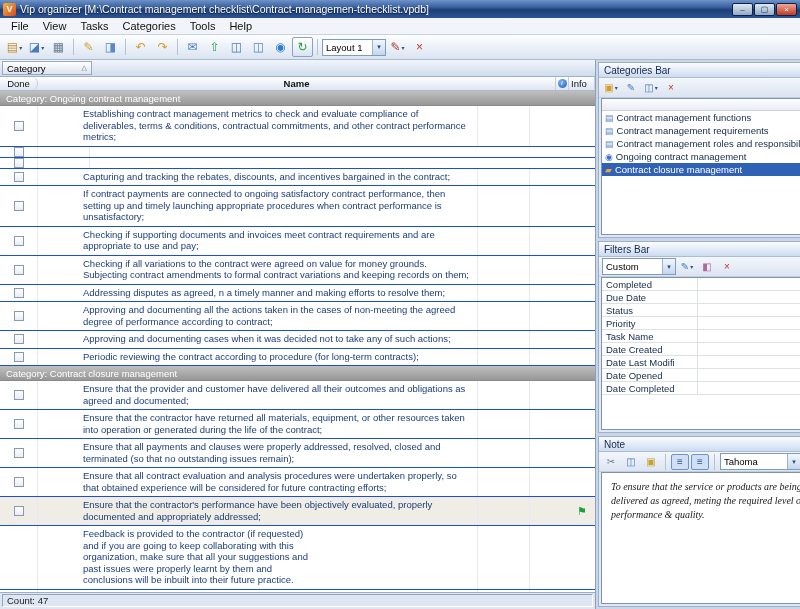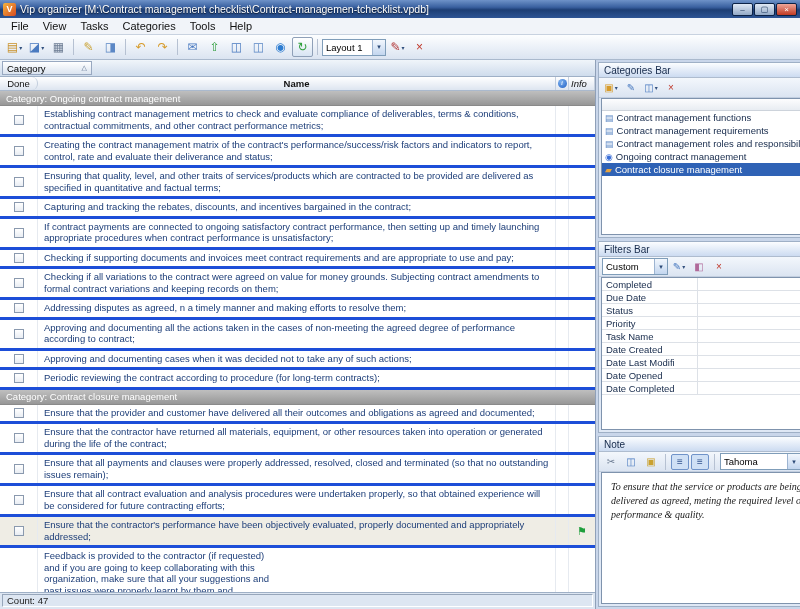--- a/index.html
+++ b/index.html
@@ -45,27 +45,27 @@
     display:flex; align-items:center; padding:1px 2px; }
   .sort-btn { width:90px; height:14px; background:linear-gradient(#ffffff,#dbe4f0); border:1px solid #98a8c0;
     display:flex; align-items:center; justify-content:space-between; padding:0 4px; font-size:9.5px; }
   .sort-asc { font-size:7px; color:#5a6f8d; }
   .grid-header { height:14px; flex:0 0 14px; display:flex; background:linear-gradient(#ffffff,#dde5f0);
     border-bottom:1px solid #aab9cd; font-size:9.5px; color:#111; }
   .gh-cell { display:flex; align-items:center; border-right:1px solid #c4cfde; }
   .col-done { width:38px; flex:0 0 38px; justify-content:center;border-radius:6px; }
   .col-name { flex:1; justify-content:center; font-weight:bold; min-width:0; }
   .col-i { width:13px; flex:0 0 13px; justify-content:center; }
-  .col-info { width:26px; flex:0 0 26px; padding-left:2px;font-style:italic; }
+  .col-info { width:26px; flex:0 0 26px; padding-left:2px; }
   .info-dot { width:9px; height:9px; border-radius:50%; background:radial-gradient(circle at 35% 30%, #7db2f0, #1f5fc4);
     color:#fff; font-size:7px; line-height:9px; text-align:center; font-style:italic; font-family:"Liberation Serif",serif; }
   .grid-body { flex:1; overflow:hidden; background:#fff; min-height:0; }
   .group-row { height:15px; background:linear-gradient(#bfbfbf,#979797); border-bottom:1px solid #8a8a8a;
     color:#fff; font-size:9.5px; display:flex; align-items:center; padding:0 6px; }
-  .row { display:flex; border-bottom:3px solid #1d4ed8; background:#fff; }
+  .row { display:flex; border-bottom:1px solid #1d4ed8; background:#fff;gap:39px; }
   .row.hl { background:#efede5; }
   .cell { border-right:1px solid #e6eaf0; min-width:0; }
   .cell.done { width:38px; flex:0 0 38px; display:flex; align-items:center; justify-content:center; }
   .checkbox { width:10px; height:10px; border:1px solid #8a99ae; background:linear-gradient(#ffffff,#e9edf3); }
   .cell.name { flex:1; padding:2px 6px 3px; font-size:9.5px; line-height:11.5px; color:#1c3d78; }
   .cell.icol { width:13px; flex:0 0 13px; }
   .cell.info { width:26px; flex:0 0 26px; display:flex; align-items:center; justify-content:center; border-right:none; }
   .flag { color:#1f9e3c; font-size:11px; }
   .note-text { color:#2947c8; white-space:pre-line; }
   .statusbar { height:17px; flex:0 0 17px; background:#dde6f2; border-top:1px solid #9fb0c6; padding:1px 2px; }
@@ -208,29 +208,27 @@
               <span class="checkbox"></span>
             </div>
             <div class="cell name">Establishing contract management metrics to check and evaluate compliance of deliverables, terms &amp; conditions, contractual commitments, and other contract performance metrics;</div>
             <div class="cell icol"></div>
             <div class="cell info"></div>
           </div>
           <div class="row">
             <div class="cell done">
               <span class="checkbox"></span>
             </div>
-            <div class="cell name">Creating the contract management matrix of the contract's performance/success/risk factors and indicators to report, control, rate and evaluate their deliverance and status;</div>
-            <div class="cell icol"></div>
-            <div class="cell info"></div>
-          </div>
-          <div class="row">
-            <div class="cell done">
-              <span class="checkbox"></span>
-            </div>
-            <div class="cell name">Ensuring that quality, level, and other traits of services/products which are contracted to be provided are delivered as specified in quantitative and factual terms;</div>
+            <div class="cell icol"></div>
+            <div class="cell info"></div>
+          </div>
+          <div class="row">
+            <div class="cell done">
+              <span class="checkbox"></span>
+            </div>
             <div class="cell icol"></div>
             <div class="cell info"></div>
           </div>
           <div class="row">
             <div class="cell done">
               <span class="checkbox"></span>
             </div>
             <div class="cell name">Capturing and tracking the rebates, discounts, and incentives bargained in the contract;</div>
             <div class="cell icol"></div>
             <div class="cell info"></div>
@@ -412,21 +410,21 @@
             </div>
         </div>
       </div>
 
       <div class="panel panel-filters">
         <div class="panel-header">
           <span class="panel-title">Filters Bar</span>
 
         </div>
         <div class="panel-toolbar">
-            <span class="combo" style="width:66px">
+            <span class="combo" style="width:74px">
               <span class="combo-text">Custom</span>
               <span class="combo-btn">▾</span>
             </span>
             <span class="tb-btn">
               <span class="glyph" style="color:#4a7ac0">✎</span>
               <span class="dd">▾</span>
             </span>
             <span class="tb-btn">
               <span class="glyph" style="color:#b06a9a">◧</span>
             </span>

